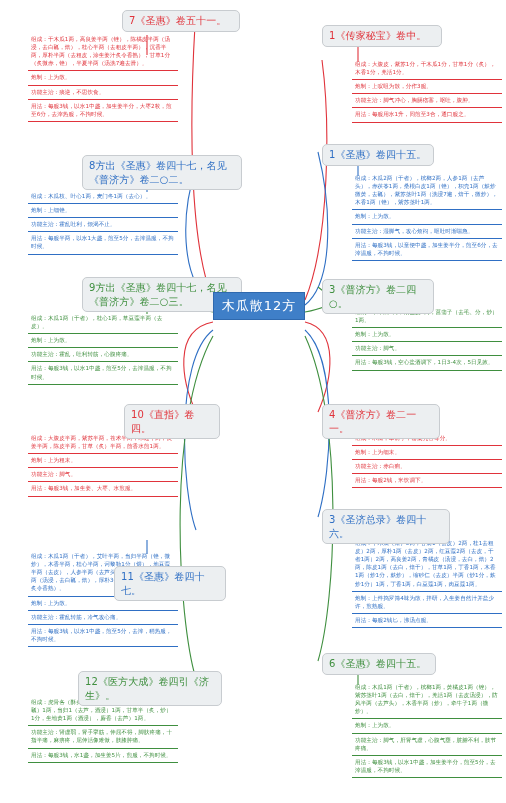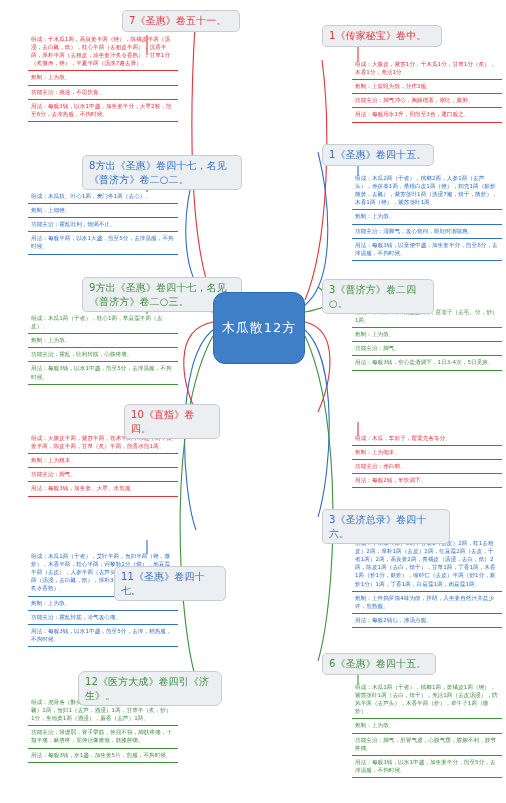--- a/index.html
+++ b/index.html
@@ -27,25 +27,25 @@
   .node.red{color:#e0333b;border-color:#c8ccd0;}
   .node.blue{color:#2f6fc4;border-color:#c8ccd0;}
   .node.green{color:#3f8f3f;border-color:#c8ccd0;}
 
   .center{
     position:absolute;
     left:213px;top:292px;width:92px;
     box-sizing:border-box;
     background:#3f7fc8;
     border:1px solid #2f69ae;
-    border-radius:12px;
+    border-radius:0;
     color:#ffffff;
     font-size:13px;
     text-align:center;
-    padding:26px 2px;
+    padding:4px 2px;
     letter-spacing:1px;
     z-index:10;
   }
 
   .detail{
     position:absolute;
     box-sizing:border-box;
     z-index:4;
   }
   .detail .row{
@@ -121,20 +121,23 @@
   <div class="node green" style="left:322px;top:279px;width:112px;">
     <span>3《普济方》卷二四○。</span>
   </div>
   <div class="detail green" style="left:352px;top:306px;width:150px;">
     <div class="row">组成：干木瓜1两，紫金皮1两，菖蒲子（去毛、分，炒）1两。</div>
     <div class="row">炮制：上为散。</div>
     <div class="row">功能主治：脚气。</div>
     <div class="row">用法：每服3钱，空心盐酒调下，1日3-4次，5日见效。</div>
   </div>
 
+  <div class="node red" style="left:322px;top:404px;width:118px;">
+    <span>4《普济方》卷二一一。</span>
+  </div>
   <div class="detail red" style="left:352px;top:432px;width:150px;">
     <div class="row">组成：木瓜，车前子，罂粟壳各等分。</div>
     <div class="row">炮制：上为细末。</div>
     <div class="row">功能主治：赤白痢。</div>
     <div class="row">用法：每服2钱，米饮调下。</div>
   </div>
 
   <div class="node blue" style="left:322px;top:509px;width:128px;">
     <span>3《圣济总录》卷四十六。</span>
   </div>
@@ -197,21 +200,21 @@
   <div class="node blue" style="left:114px;top:522px;width:112px;margin-top:44px;">
     <span>11《圣惠》卷四十七。</span>
   </div>
   <div class="detail blue" style="left:28px;top:550px;width:150px;">
     <div class="row">组成：木瓜1两（干者），艾叶半两，当归半两（锉，微炒），木香半两，桂心半两，诃黎勒1分（煨），地豆蔻半两（去皮），人参半两（去芦头），白术1分，陈橘皮1两（汤浸，去白瓤，焙），厚朴3分（去粗皮，涂生姜汁炙令香熟）。</div>
     <div class="row">炮制：上为散。</div>
     <div class="row">功能主治：霍乱转筋，冷气攻心痛。</div>
     <div class="row">用法：每服3钱，以水1中盏，煎至5分，去滓，稍热服，不拘时候。</div>
   </div>
 
-  <div class="node green" style="left:78px;top:671px;width:144px;border-radius:7px;">
+  <div class="node green" style="left:78px;top:671px;width:144px;">
     <span>12《医方大成》卷四引《济生》。</span>
   </div>
   <div class="detail green" style="left:28px;top:696px;width:150px;">
     <div class="row">组成：虎骨各（酥炙）1两，五加皮1两，木瓜1两（去瓤）1两，当归1（去芦，酒浸）1两，甘草半（炙，炒）1分，生地黄1两（酒浸），麝香（去芦）1两。</div>
     <div class="row">功能主治：肾虚弱，肾手挛筋，伸屈不得，脚肤疼痛，十指半痛，麻痹疼，屈伸活像难做，肢膝肿痛。</div>
     <div class="row">用法：每服3钱，水1盏，加生姜5片，煎服，不拘时候。</div>
   </div>
 
 </div>
 

